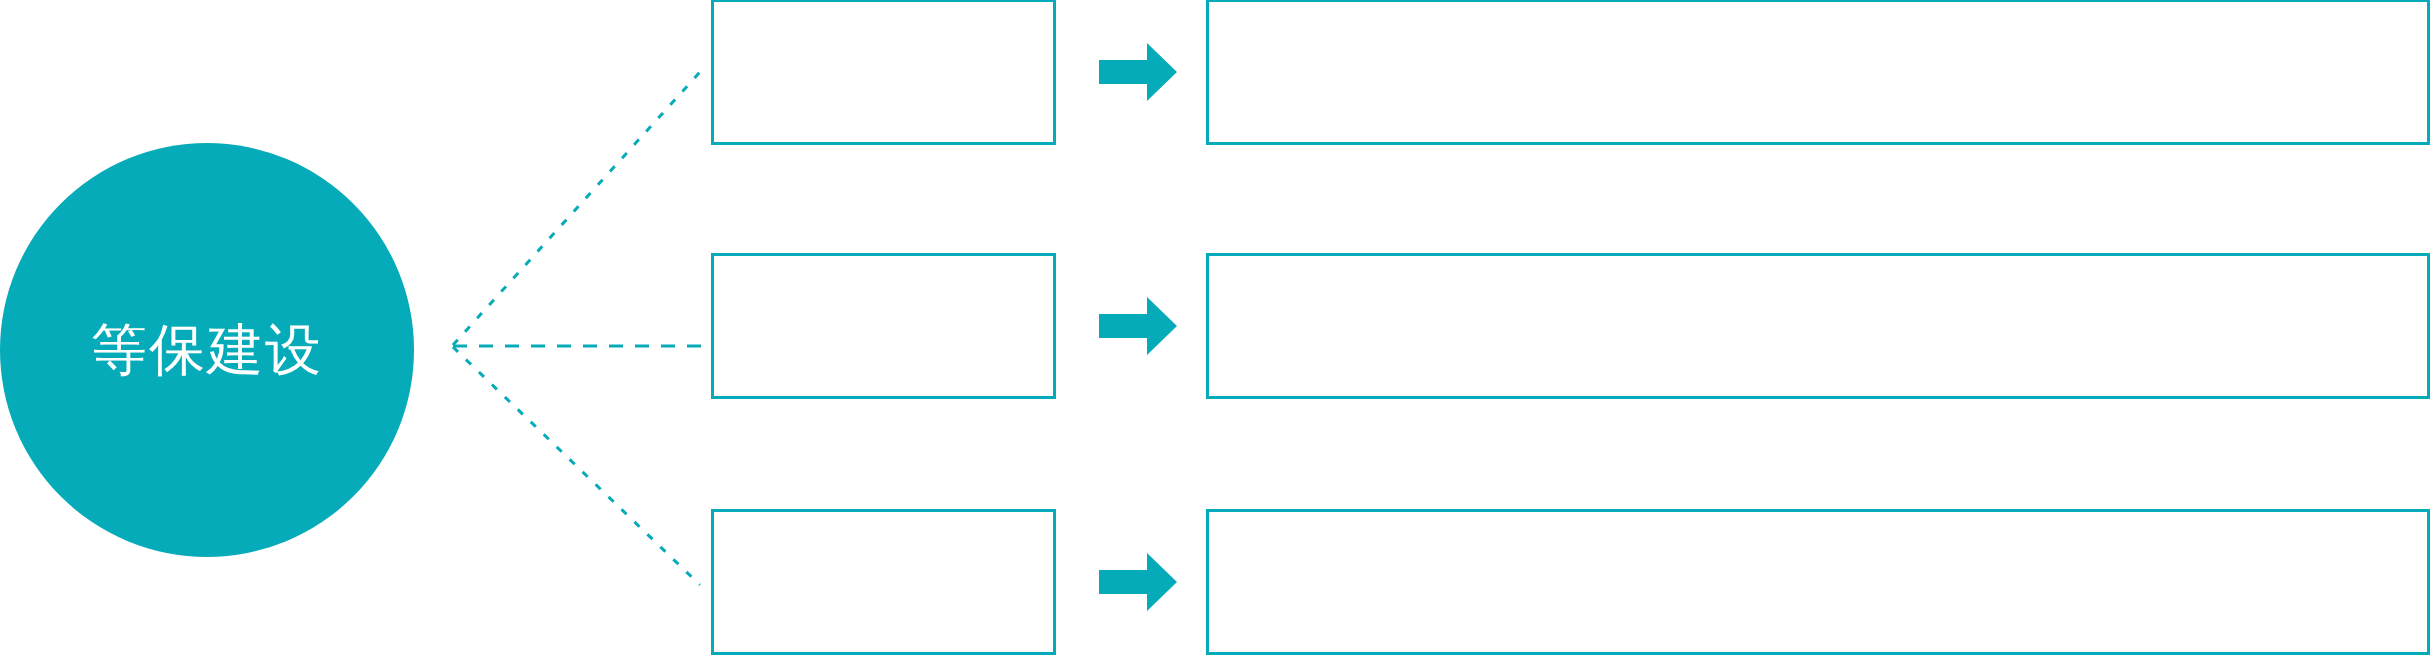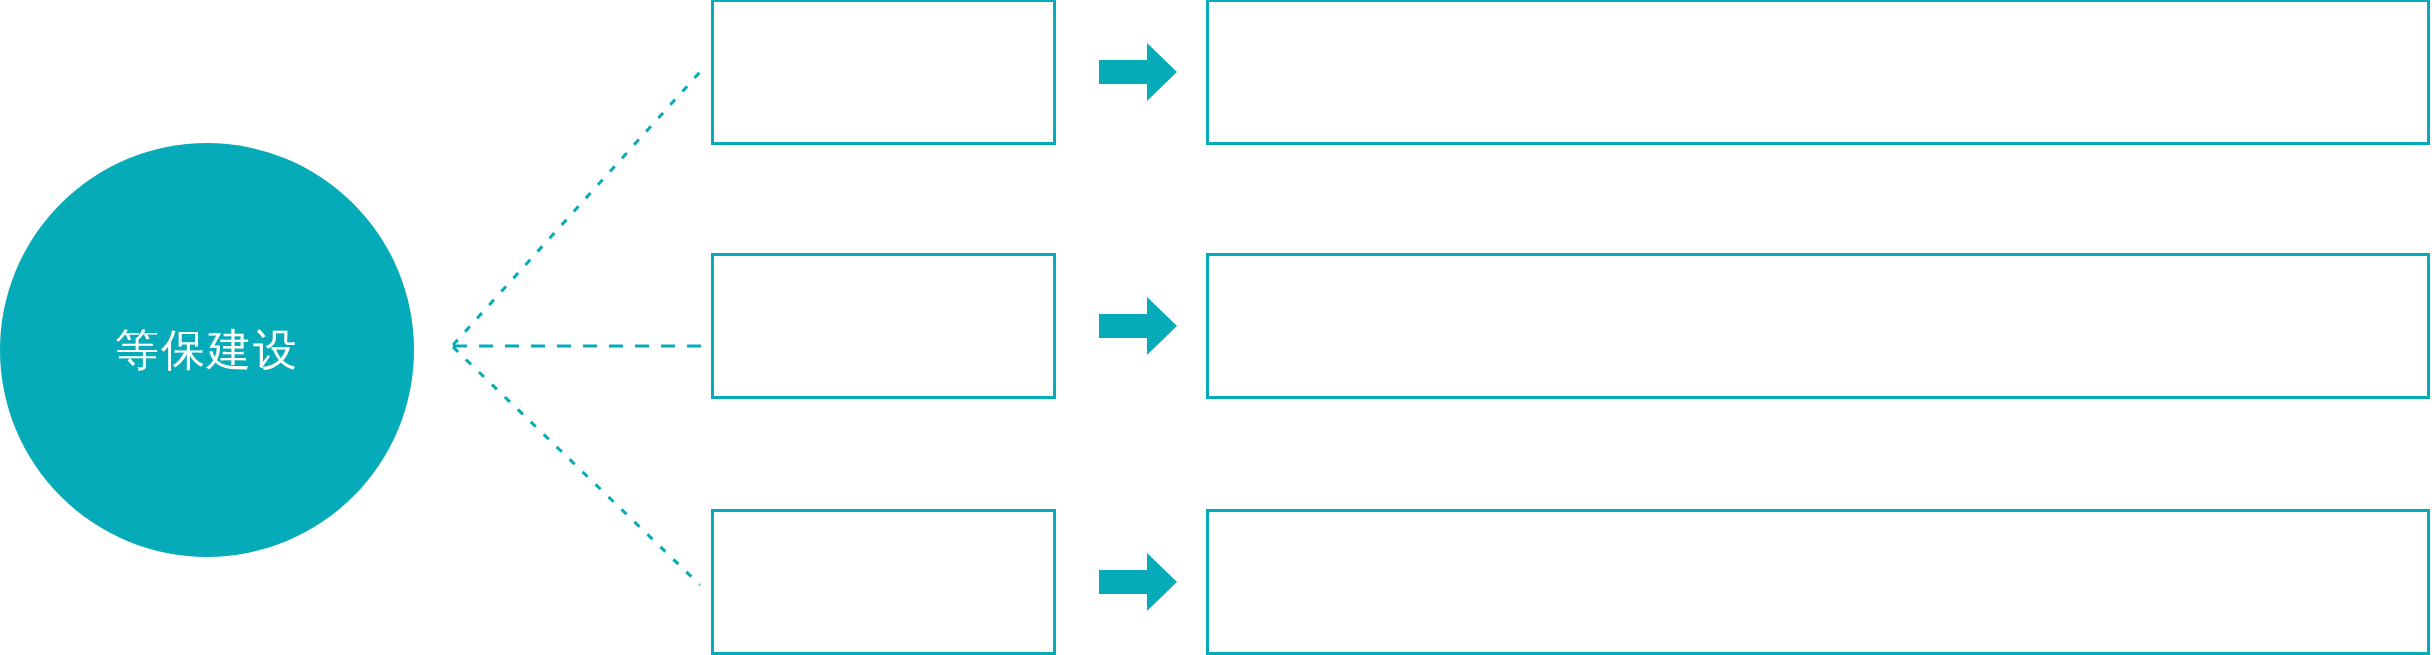--- a/index.html
+++ b/index.html
@@ -28,21 +28,21 @@
     border-radius: 50%;
     background: #05abb8;
     display: flex;
     flex-direction: column;
     align-items: center;
     justify-content: center;
     text-align: center;
     color: #ffffff;
   }
   .hub-line {
-    font-size: 44px;
+    font-size: 56px;
     line-height: 1.30;
     letter-spacing: 2px;
     font-weight: 400;
     color: #ffffff;
     white-space: nowrap;
   }
 
   
   .connectors {
     position: absolute;

